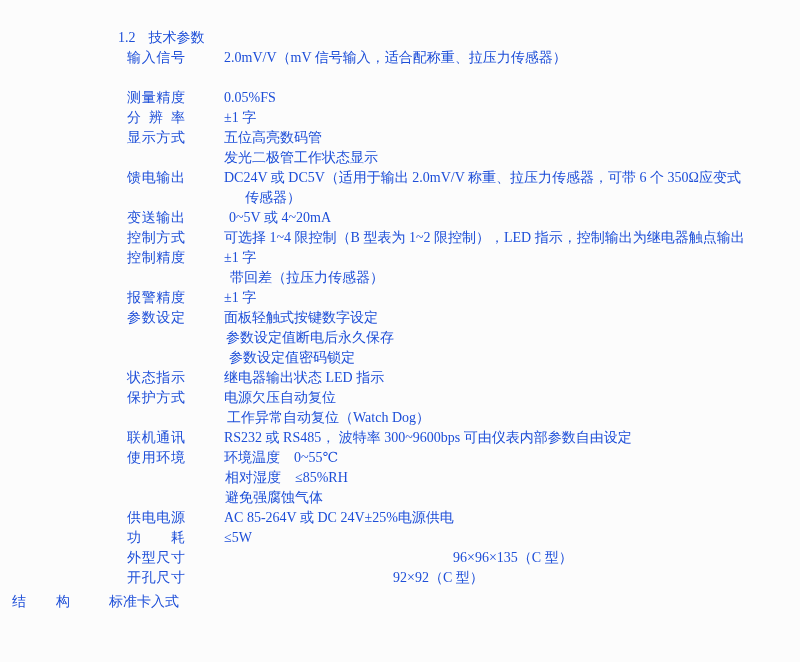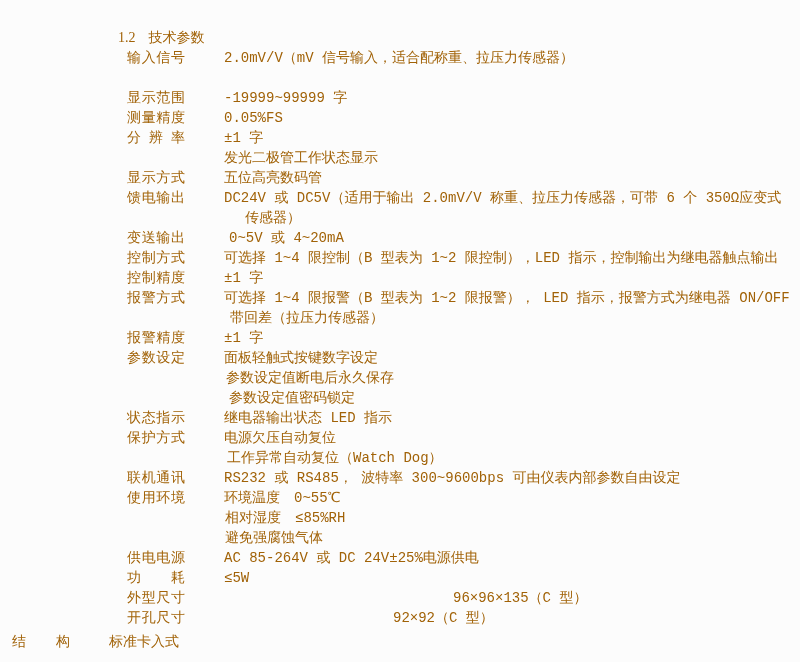--- a/index.html
+++ b/index.html
@@ -17,21 +17,21 @@
     font-size:14px;
     line-height:20px;
     overflow:hidden;
   }
   .heading{
     padding-top:28px;
     padding-left:118px;
     white-space:nowrap;
   }
   .heading .num{margin-right:13px;}
-  .rows{margin:0;font-family:Liberation Mono, monospace;}
+  .rows{margin:0;}
   .row{
     display:flex;
     align-items:baseline;
     padding-left:127px;
     white-space:nowrap;
   }
   .row.gap-after{margin-bottom:20px;}
   .row:last-child{margin-top:4px;padding-left:12px;}
   .lbl{
     flex:none;
@@ -39,53 +39,49 @@
     width:58px;
     text-align:justify;
     text-align-last:justify;
     -moz-text-align-last:justify;
   }
   .val{display:inline-block;}
 </style>
 </head>
 <body>
 
-<div class="page" style="background: rgb(252, 252, 252); color: #a16207;">
+<div class="page" style="background: rgb(252, 252, 252); color: #1d4ed8;">
   <div class="heading">
     <span class="num">1.2</span><span class="ttl">技术参数</span>
   </div>
   <div class="rows" id="rows">
   <div class="row gap-after">
     <span class="lbl">输入信号</span>
     <span class="val" style="margin-left: 39px;">2.0mV/V（mV 信号输入，适合配称重、拉压力传感器）</span>
   </div>
 
-  <div class="row">
-    <span class="lbl">显示范围</span>
-    <span class="val" style="margin-left: 39px;">-19999~99999 字</span>
-  </div>
 
   <div class="row">
     <span class="lbl">测量精度</span>
     <span class="val" style="margin-left: 39px;">0.05%FS</span>
   </div>
 
   <div class="row">
     <span class="lbl">分辨率</span>
     <span class="val" style="margin-left: 39px;">±1 字</span>
   </div>
 
   <div class="row">
-    <span class="lbl"></span>
-    <span class="val" style="margin-left: 39px;">发光二极管工作状态显示</span>
+    <span class="lbl">显示方式</span>
+    <span class="val" style="margin-left: 39px;">五位高亮数码管</span>
   </div>
 
   <div class="row">
-    <span class="lbl">显示方式</span>
-    <span class="val" style="margin-left: 39px;">五位高亮数码管</span>
+    <span class="lbl"></span>
+    <span class="val" style="margin-left: 39px;">发光二极管工作状态显示</span>
   </div>
 
   <div class="row">
     <span class="lbl">馈电输出</span>
     <span class="val" style="margin-left: 39px;">DC24V 或 DC5V（适用于输出 2.0mV/V 称重、拉压力传感器，可带 6 个 350Ω应变式</span>
   </div>
 
   <div class="row">
     <span class="lbl"></span>
     <span class="val" style="margin-left: 60px;">传感器）</span>
@@ -99,24 +95,20 @@
   <div class="row">
     <span class="lbl">控制方式</span>
     <span class="val" style="margin-left: 39px;">可选择 1~4 限控制（B 型表为 1~2 限控制），LED 指示，控制输出为继电器触点输出</span>
   </div>
 
   <div class="row">
     <span class="lbl">控制精度</span>
     <span class="val" style="margin-left: 39px;">±1 字</span>
   </div>
 
-  <div class="row">
-    <span class="lbl">报警方式</span>
-    <span class="val" style="margin-left: 39px;">可选择 1~4 限报警（B 型表为 1~2 限报警）， LED 指示，报警方式为继电器 ON/OFF</span>
-  </div>
 
   <div class="row">
     <span class="lbl"></span>
     <span class="val" style="margin-left: 45px;">带回差（拉压力传感器）</span>
   </div>
 
   <div class="row">
     <span class="lbl">报警精度</span>
     <span class="val" style="margin-left: 39px;">±1 字</span>
   </div>

